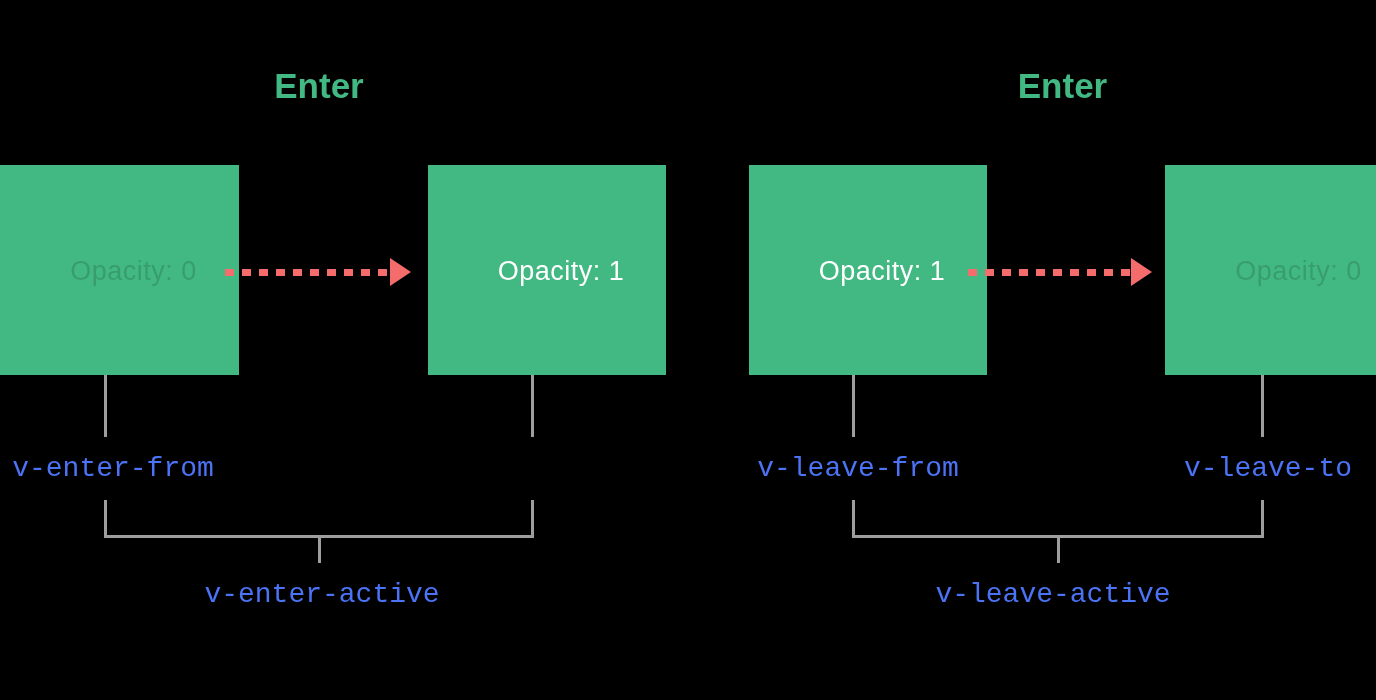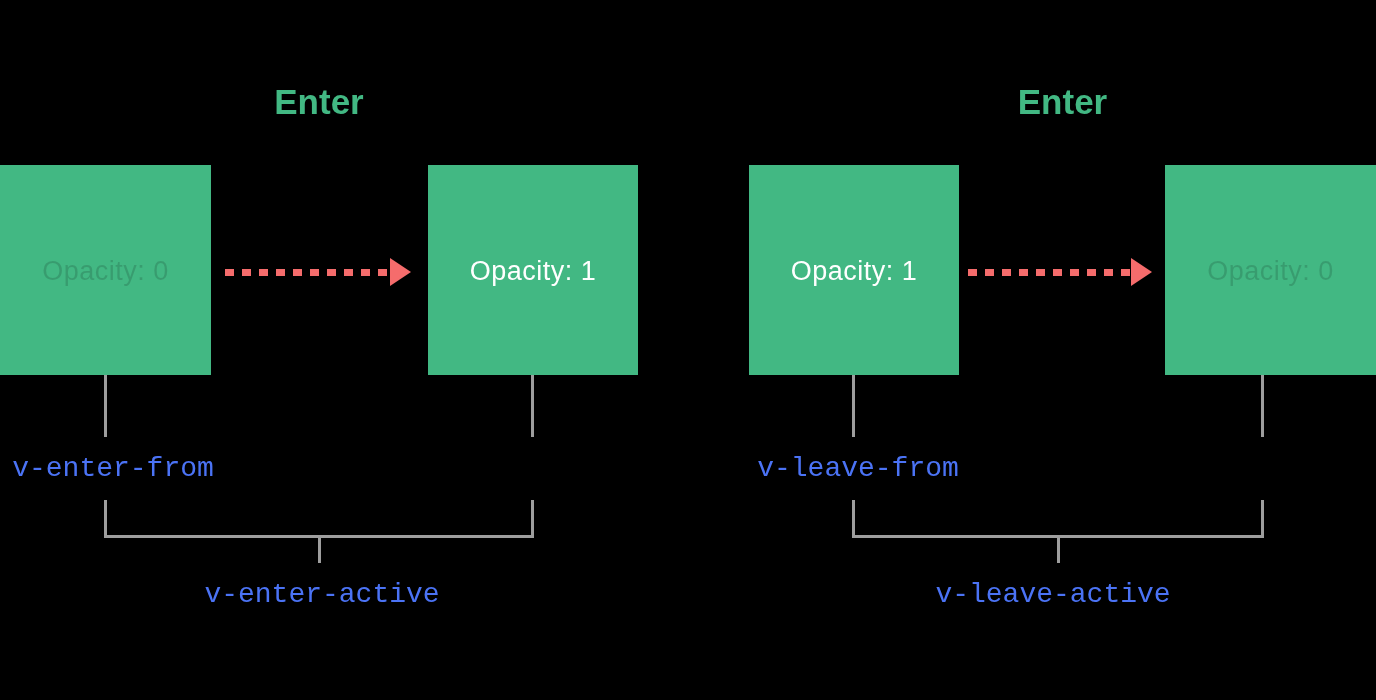--- a/index.html
+++ b/index.html
@@ -7,28 +7,27 @@
     position:relative;
     width:1376px;height:700px;
     background:var(--background,#000);
     overflow:hidden;
     font-family:"Liberation Sans",sans-serif;
   }
   .heading{
     position:absolute;top:66px;height:40px;line-height:40px;
     text-align:center;font-size:35px;font-weight:bold;
     color:var(--heading,#42b883);
-    margin-top:16px;
   }
   .heading.enter{left:0;width:638px;}
   .heading.leave{left:749px;width:627px;}
   .box{
     position:absolute;top:165px;height:210px;
     background:var(--box,#42b883);
-    display:flex;align-items:center;justify-content:center;
+    display:flex;align-items:center;justify-content:center;padding-left:28px;
   }
   .box-text{
     font-size:27px;letter-spacing:0.5px;
     color:var(--box-text,#fff);
     margin-top:3px;
   }
   .box-text.faint{color:var(--box-text-faint,rgba(0,0,0,0.15));}
   .arrow{
     position:absolute;top:258px;height:28px;
     display:flex;align-items:center;
@@ -99,20 +98,21 @@
   </div>
 
   <div class="box" style="left:1165px;width:211px;">
     <span class="box-text faint">Opacity: 0</span>
   </div>
 
   <div class="gline vline" style="left:852px;top:375px;height:62px;"></div>
   <div class="gline vline" style="left:1261px;top:375px;height:62px;"></div>
 
   <div class="clabel" style="left:858px;top:454px;text-align:center;">v-leave-from</div>
+  <div class="clabel" style="left:1268px;top:454px;">v-leave-to</div>
 
   <div class="gline vline" style="left:852px;top:500px;height:38px;"></div>
   <div class="gline vline" style="left:1261px;top:500px;height:38px;"></div>
   <div class="gline hline" style="left:852px;top:535px;width:412px;"></div>
   <div class="gline vline" style="left:1057px;top:538px;height:25px;"></div>
 
   <div class="clabel" style="left:1053px;top:580px;">v-leave-active</div>
 
 </div>
 

